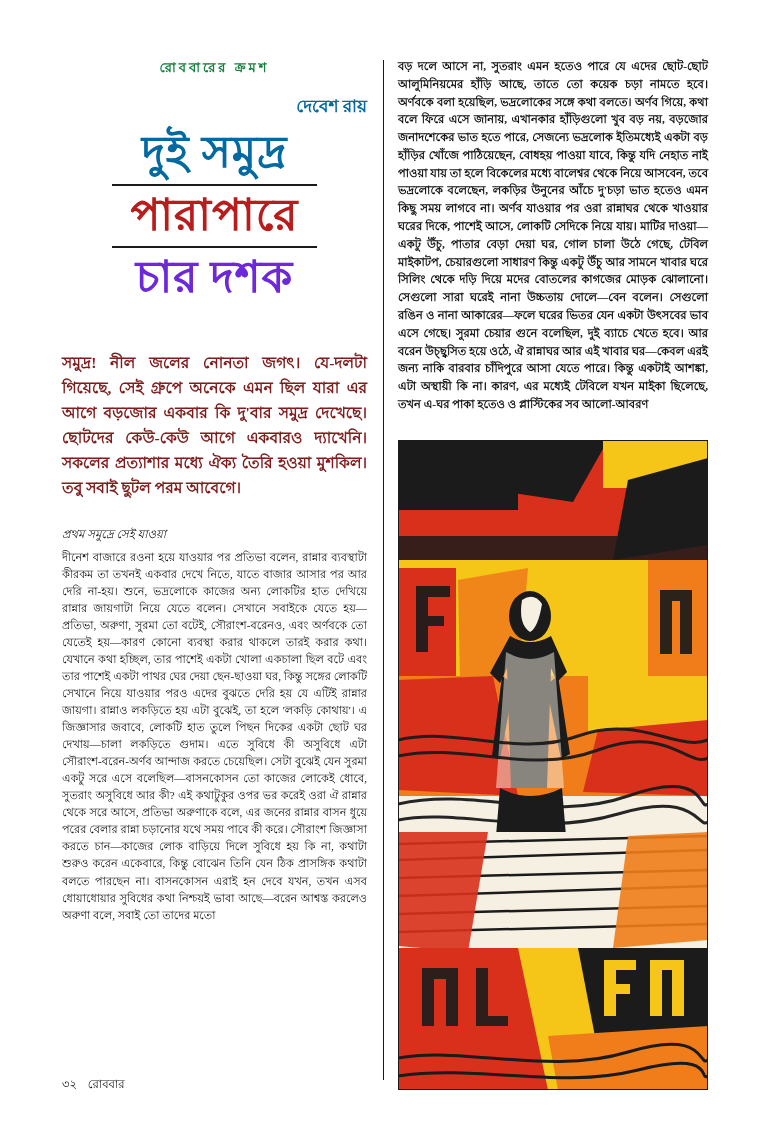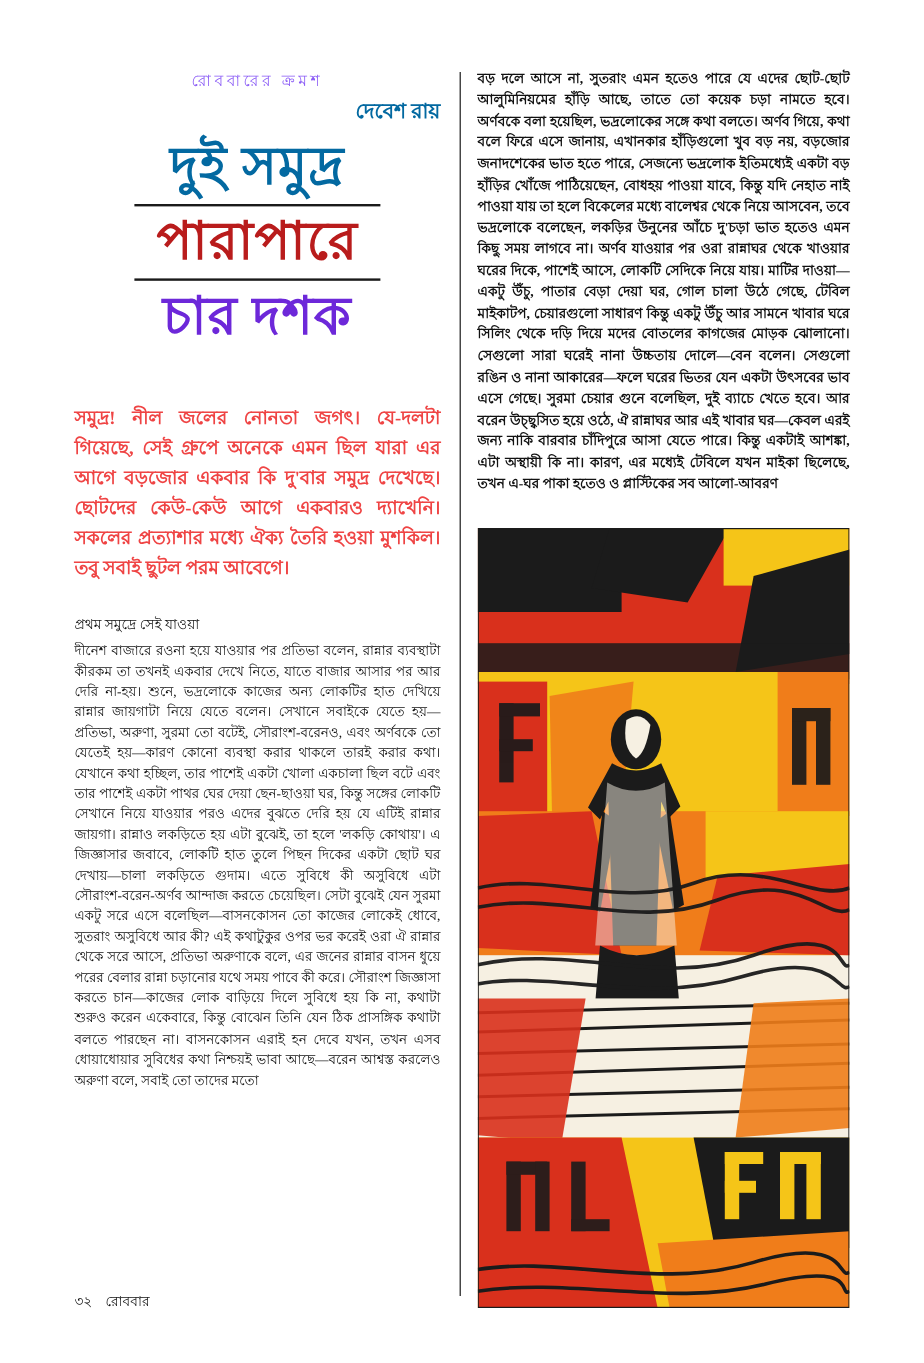--- a/index.html
+++ b/index.html
@@ -41,24 +41,25 @@
     left: 383px;
     top: 60px;
     width: 1px;
     height: 1020px;
     background: #1a1a1a;
   }
 
   
   .kicker {
     text-align: center;
-    color: #8b5cf6;
+    color: #15803d;
     font-size: 13px;
     letter-spacing: 3px;
-    font-weight: normal;
+    font-weight: bold;
+    margin-bottom: 14px;
   }
   .author {
     text-align: right;
     font-size: 17px;
     font-weight: bold;
     color: #0369a1;
     margin-bottom: 8px;
   }
   .title-block {
     text-align: center;
@@ -83,27 +84,28 @@
     background: #1a1a1a;
     margin: 3px auto 6px auto;
   }
 
   
   .standfirst {
     margin-top: 44px;
     font-size: 15.5px;
     line-height: 1.62;
     font-weight: bold;
-    color: #ef4444;
+    color: #7f1d1d;
     text-align: justify;
   }
   .subhead {
     margin-top: 26px;
     font-size: 11.5px;
     color: #111;
+    font-style: italic;
   }
   .folio-small {
     margin-top: 22px;
     font-size: 11.5px;
     color: #111;
   }
 
   
   .body-text {
     font-size: 11.2px;

